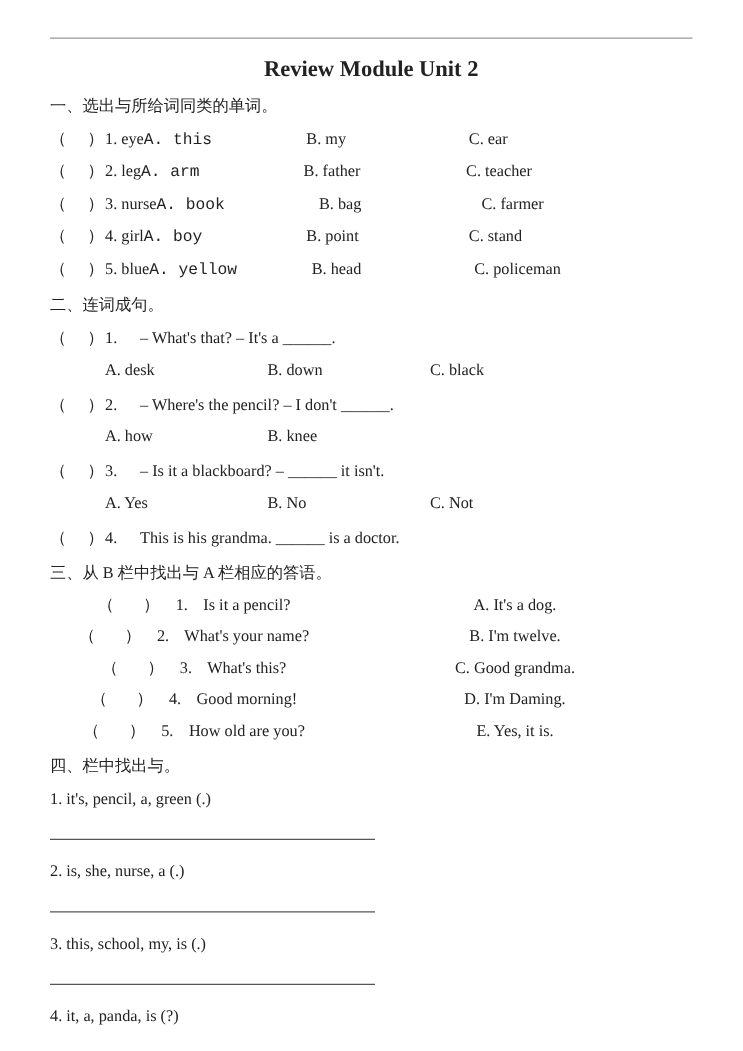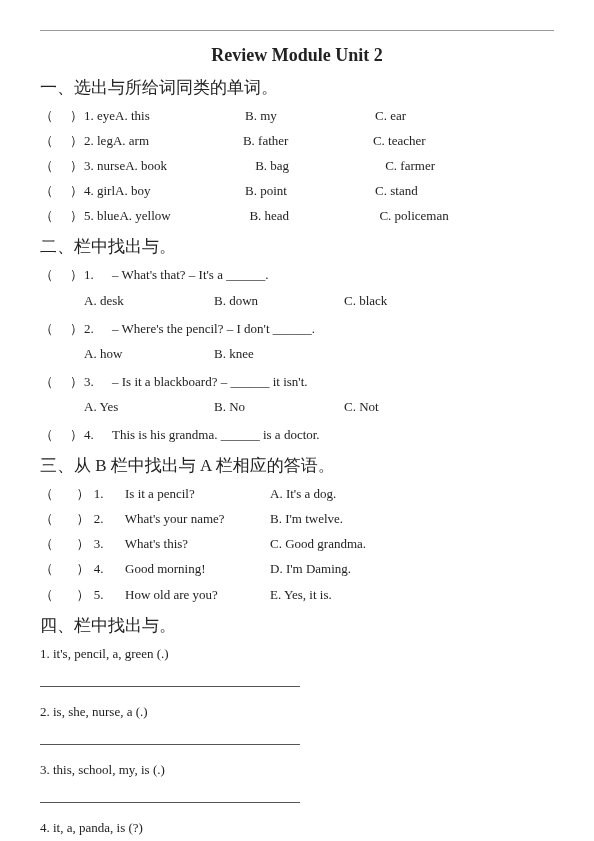--- a/index.html
+++ b/index.html
@@ -12,21 +12,21 @@
       color: #222;
       padding: 30px 40px 30px 40px;
     }
     .page-title {
       text-align: center;
       font-weight: bold;
       font-size: 18px;
       margin-bottom: 10px;
     }
     .section-header {
-      font-size: 17px;
+      font-size: 13px;
       margin-bottom: 6px;
       margin-top: 8px;
     }
     .question-row {
       display: flex;
       align-items: baseline;
       margin-bottom: 3px;
       line-height: 1.7;
     }
     .paren {
@@ -37,36 +37,37 @@
       min-width: 16px;
       display: inline-block;
     }
     .q-num {
       min-width: 28px;
       display: inline-block;
     }
     .q-text {
       flex: 1;
     }
-    .choice-a { min-width: 130px; }
+    .choice-a { min-width: 130px; font-family: Liberation Mono, monospace; }
     .choice-b { min-width: 130px; }
     .choice-c { min-width: 130px; }
     .sub-choices {
       display: flex;
       margin-left: 44px;
       margin-bottom: 6px;
       line-height: 1.7;
     }
     .sub-a { min-width: 130px; }
     .sub-b { min-width: 130px; }
     .sub-c { min-width: 100px; }
     .section3-row {
       display: flex;
       margin-bottom: 3px;
       line-height: 1.7;
+      text-align: center;
     }
     .s3-left {
       width: 230px;
     }
     .s3-right {
       flex: 1;
     }
     .section4-item {
       margin-bottom: 14px;
     }
@@ -147,21 +148,21 @@
       <span class="bracket"> </span>
       <span class="paren">）</span>
       <span class="q-num">5. blue</span>
       <span class="choice-a">A. yellow</span>
       <span class="choice-b">B. head</span>
       <span class="choice-c">C. policeman</span>
     </div>
   </div>
   </div>
 
-<div class="section-header">二、栏中找出与。</div>
+<div class="section-header">二、连词成句。</div>
 
 <div id="section2-questions">
     <div>
     <div class="question-row">
       <span class="paren">（</span>
       <span class="bracket"> </span>
       <span class="paren">）</span>
       <span class="q-num">1.</span>
       <span class="q-text">– What's that?   – It's a ______.</span>
     </div>

